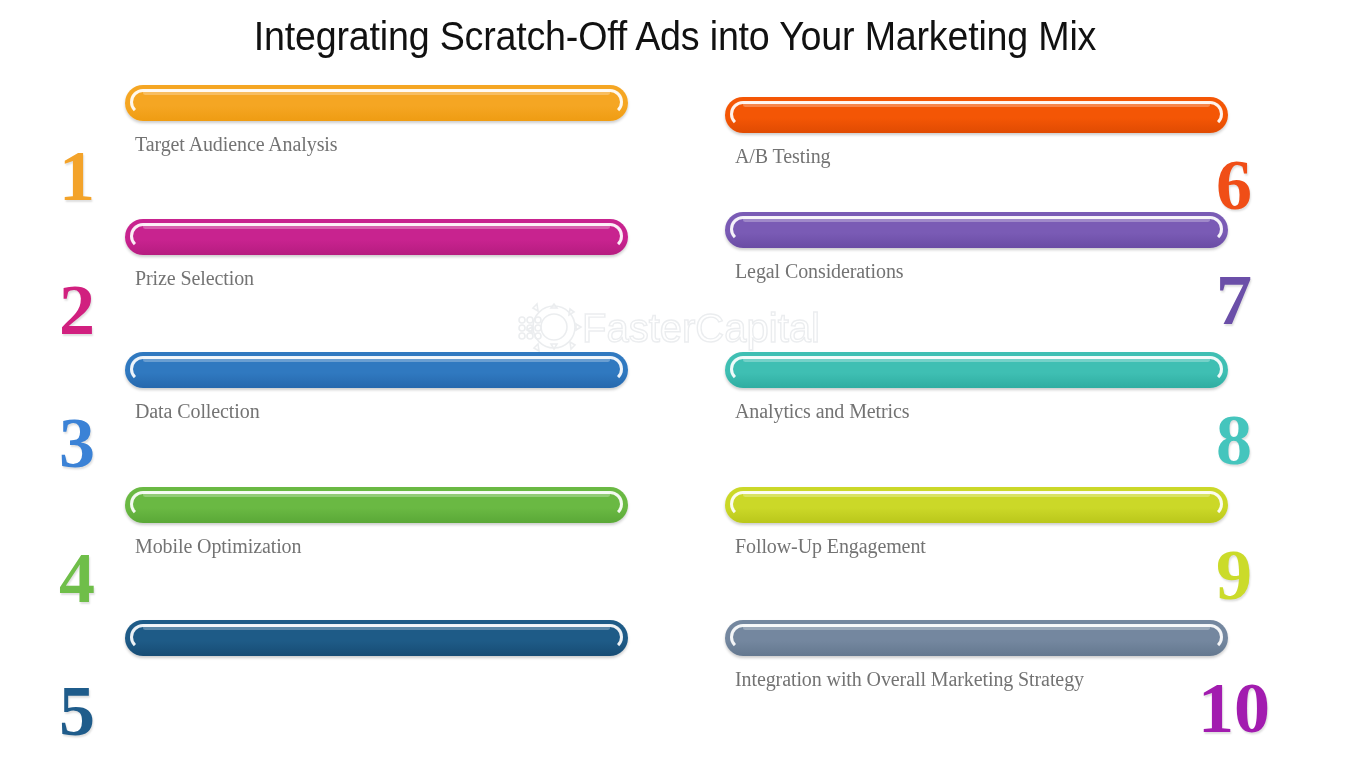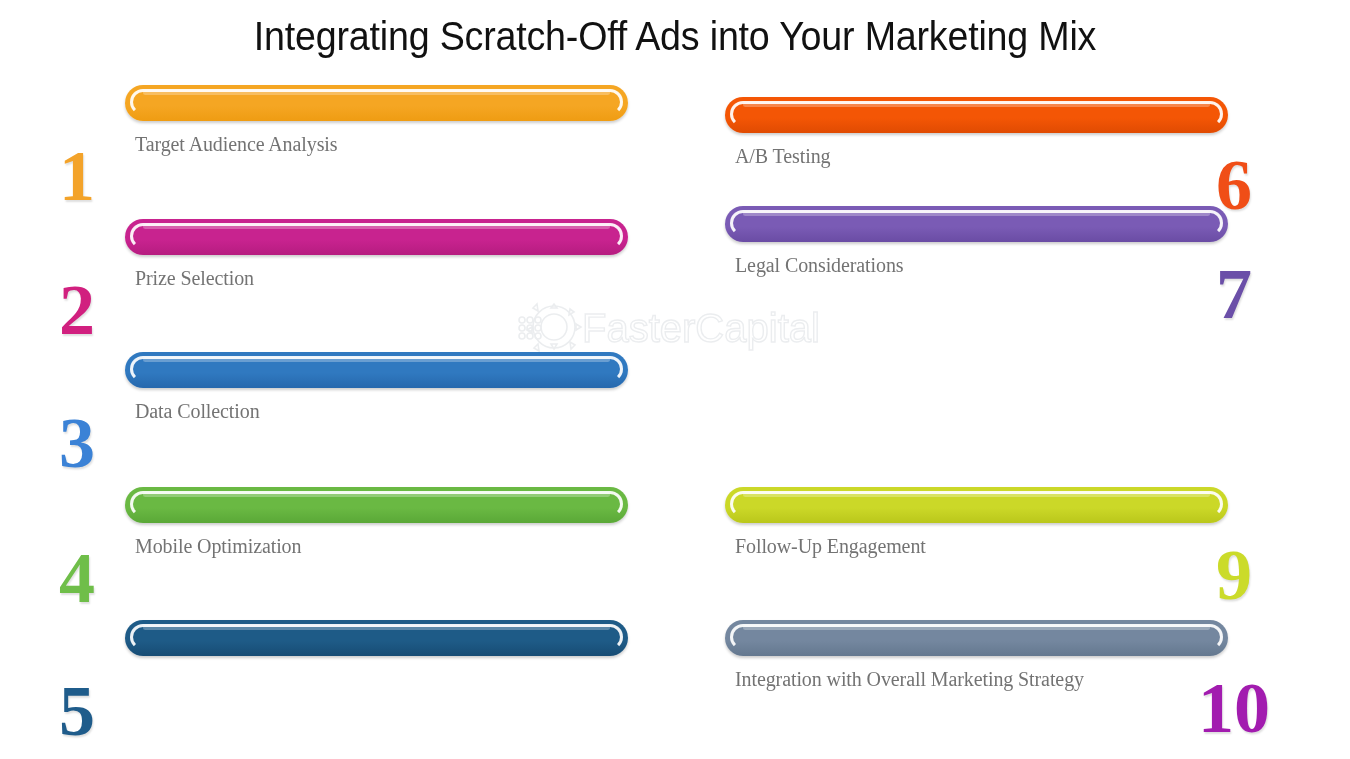--- a/index.html
+++ b/index.html
@@ -236,30 +236,40 @@
       <div class="item" style="top: 85px; margin-top: 12px;">
         <div class="bar-wrap">
           <div class="bar" style="background: linear-gradient(rgb(244, 86, 5) 0%, rgb(244, 86, 5) 58%, rgb(224, 75, 2) 100%);">
             <div class="bar-gloss"></div>
             <div class="bar-gloss2"></div>
           </div>
         </div>
         <div class="label">A/B Testing</div>
         <div class="num" style="color: rgb(240, 78, 23);">6</div>
       </div>
-      <div class="item" style="top: 206px;">
+      <div class="item" style="top: 212px;">
         <div class="bar-wrap">
           <div class="bar" style="background: linear-gradient(rgb(122, 91, 181) 0%, rgb(122, 91, 181) 58%, rgb(106, 76, 164) 100%);">
             <div class="bar-gloss"></div>
             <div class="bar-gloss2"></div>
           </div>
         </div>
         <div class="label">Legal Considerations</div>
         <div class="num" style="color: rgb(107, 79, 168);">7</div>
       </div>
+      <div class="item" style="top: 352px;">
+        <div class="bar-wrap">
+          <div class="bar" style="background: linear-gradient(rgb(63, 191, 179) 0%, rgb(63, 191, 179) 58%, rgb(47, 173, 161) 100%);">
+            <div class="bar-gloss"></div>
+            <div class="bar-gloss2"></div>
+          </div>
+        </div>
+        <div class="label">Analytics and Metrics</div>
+        <div class="num" style="color: rgb(69, 197, 189);">8</div>
+      </div>
       <div class="item" style="top: 487px;">
         <div class="bar-wrap">
           <div class="bar" style="background: linear-gradient(rgb(203, 216, 40) 0%, rgb(203, 216, 40) 58%, rgb(186, 199, 27) 100%);">
             <div class="bar-gloss"></div>
             <div class="bar-gloss2"></div>
           </div>
         </div>
         <div class="label">Follow-Up Engagement</div>
         <div class="num" style="color: rgb(203, 219, 42);">9</div>
       </div>

